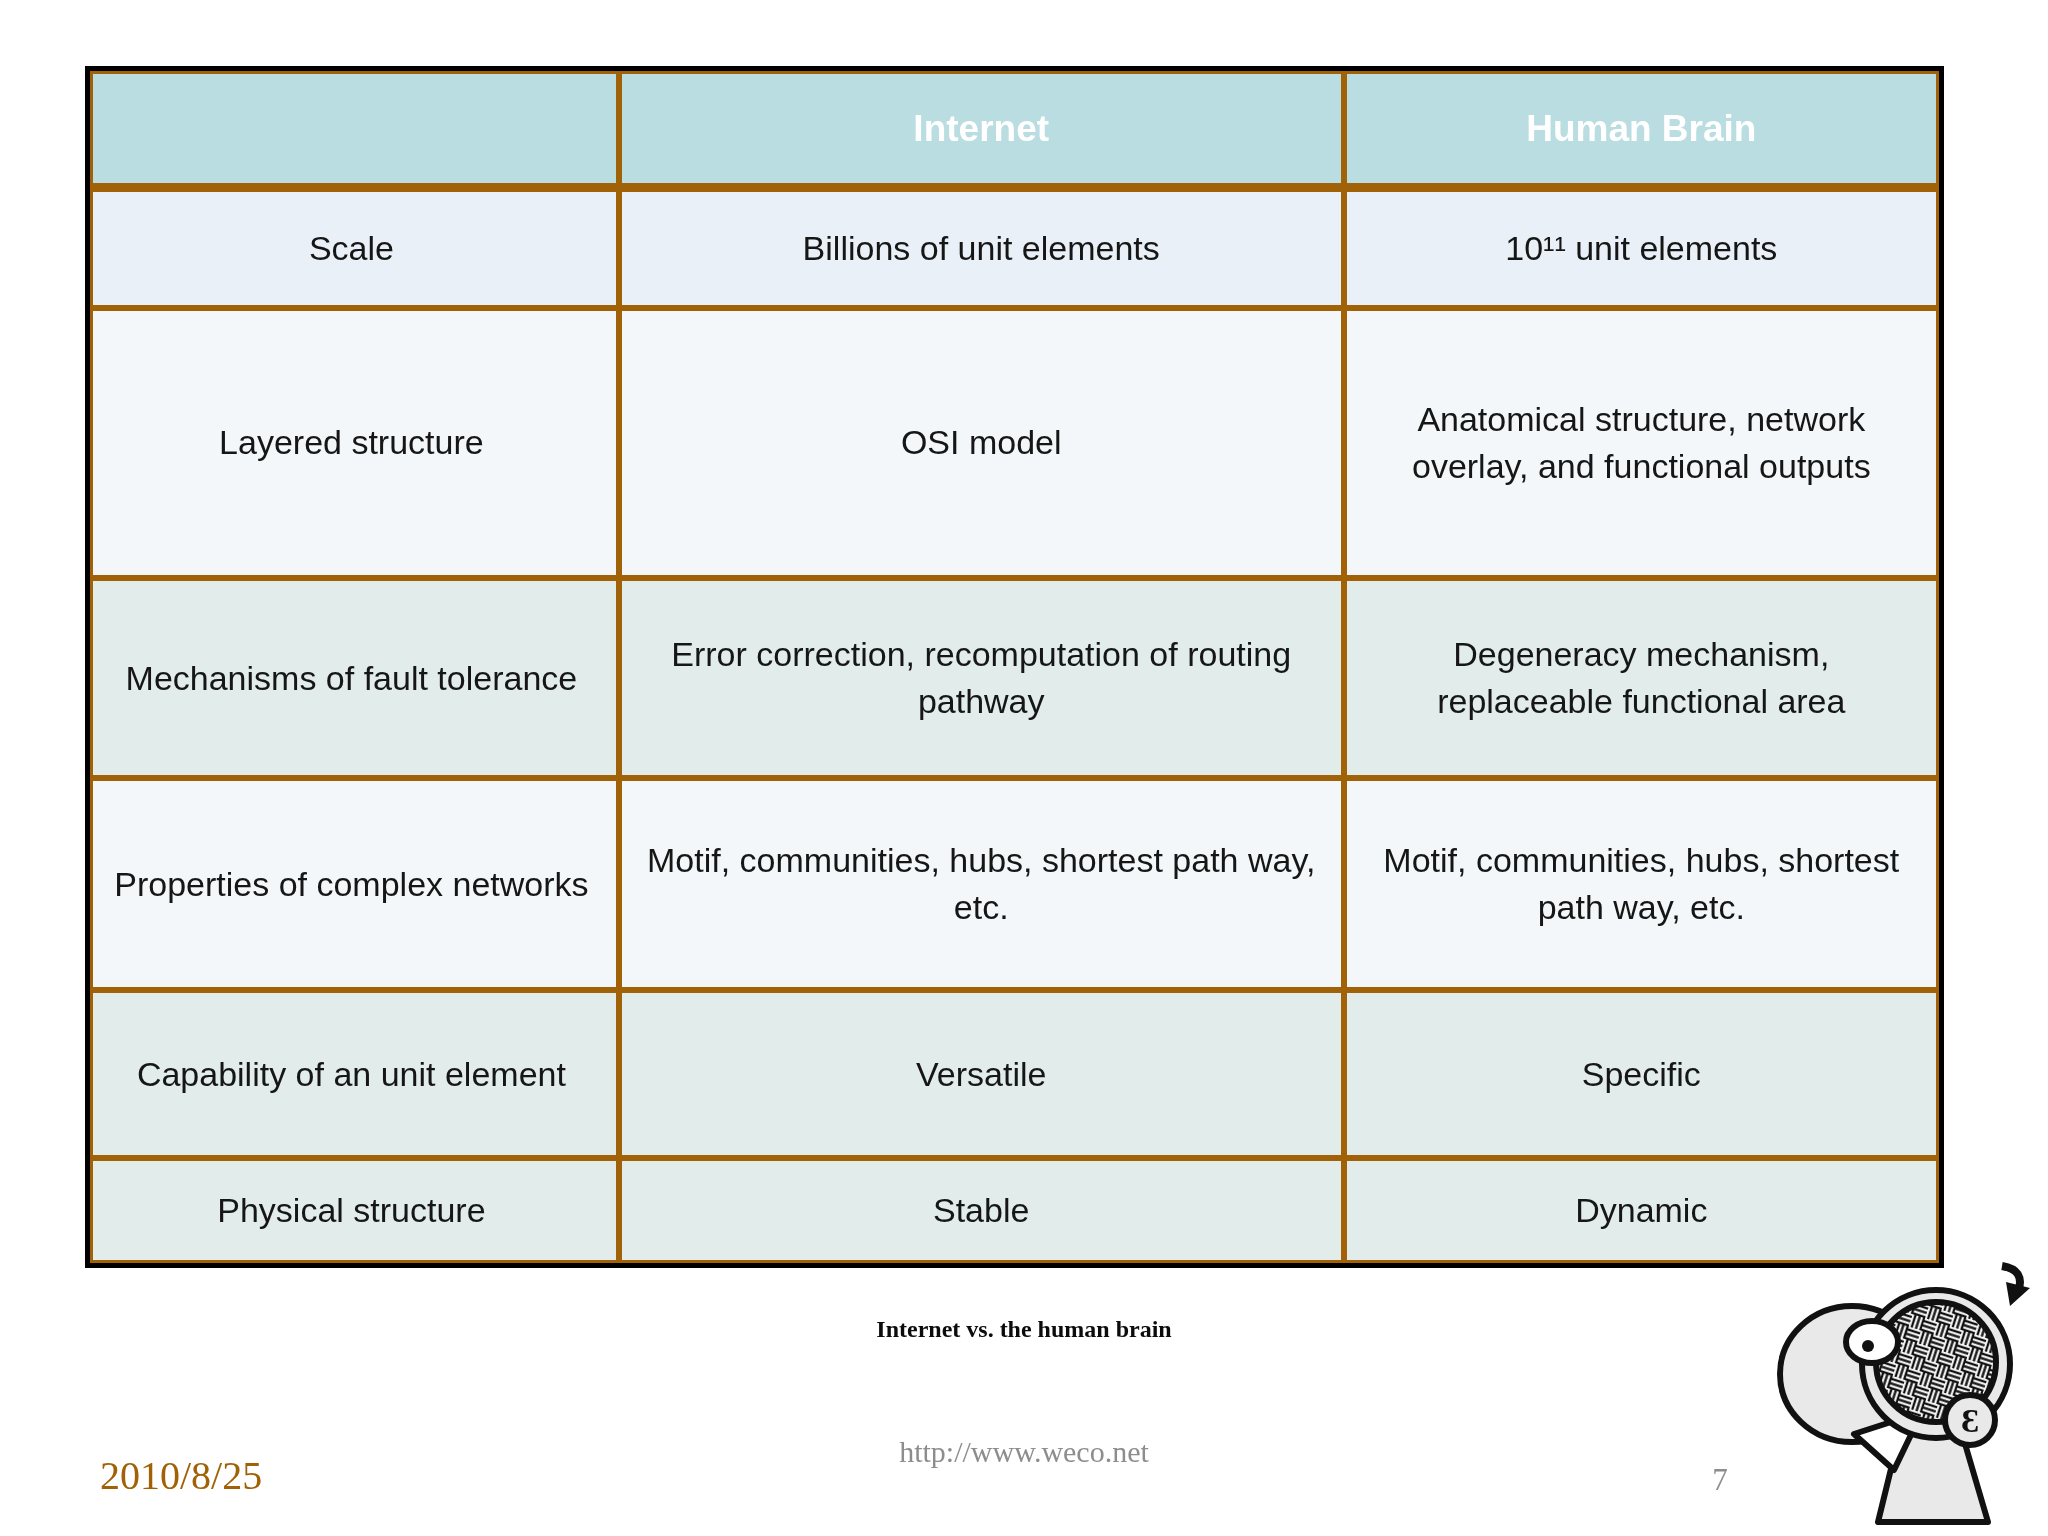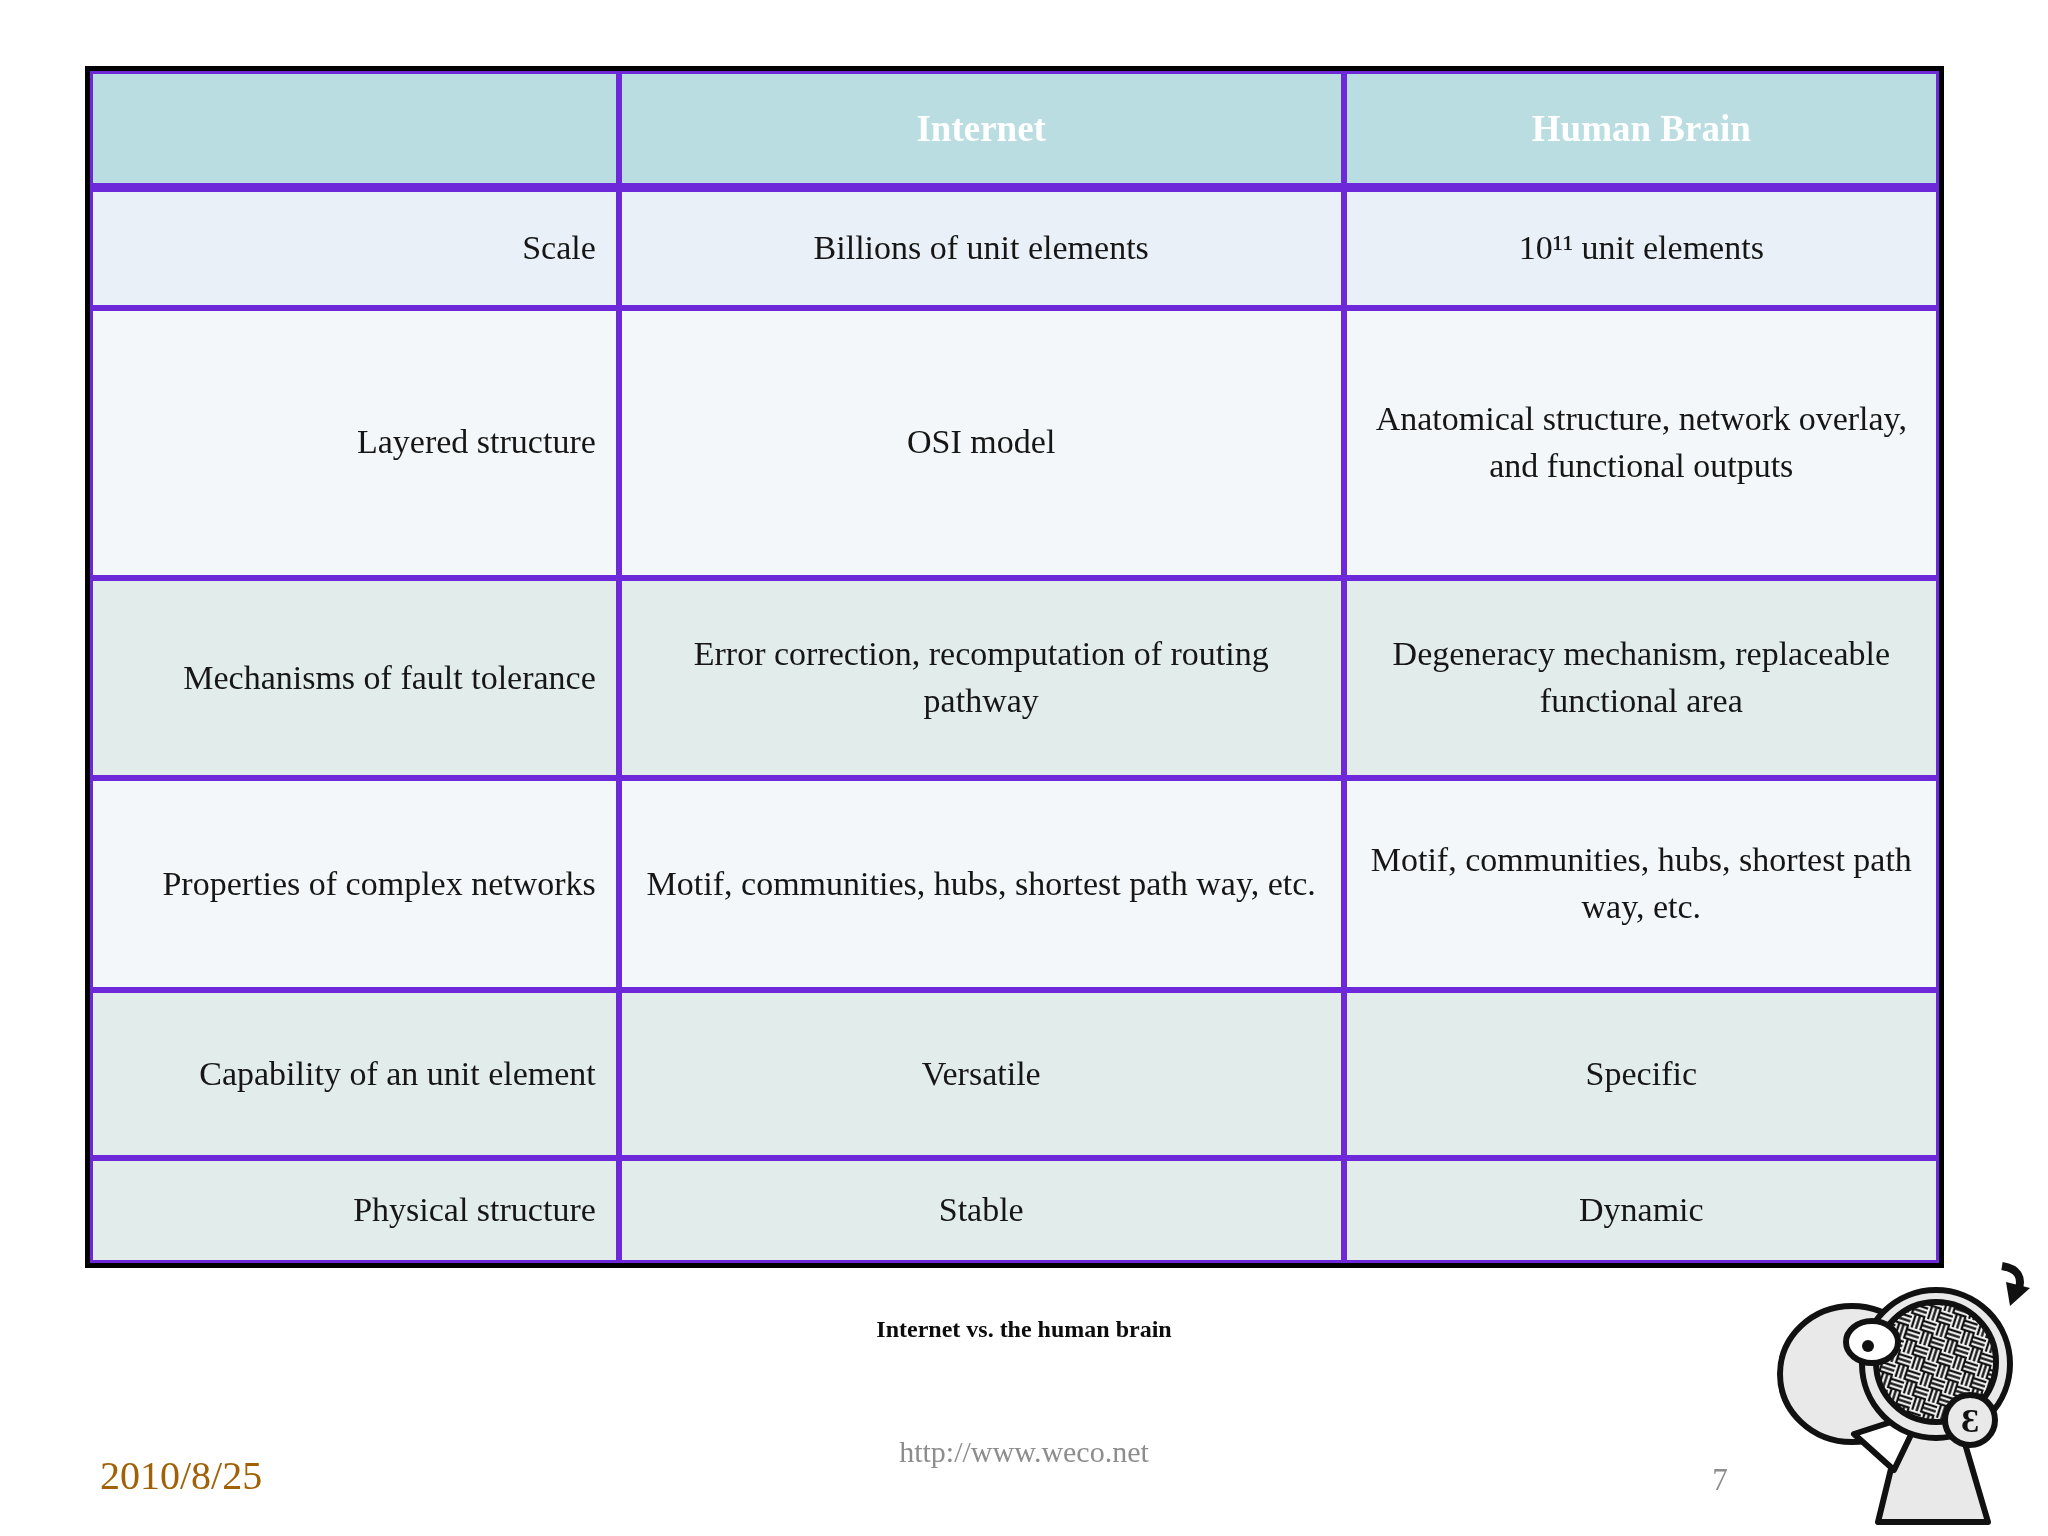--- a/index.html
+++ b/index.html
@@ -20,41 +20,40 @@
     box-sizing:border-box;
     background:#ffffff;
   }
   table.cmp{
     width:100%;height:100%;
     border-collapse:separate;
     border-spacing:0;
     table-layout:fixed;
   }
   table.cmp th, table.cmp td{
-    border:3px solid #6d28d9;
+    border:3px solid #a16207;
     vertical-align:middle;
     box-sizing:border-box;
     padding:6px 20px;
-    font-family:Liberation Serif, serif;
   }
   table.cmp th{
     background:#b9dde0;
     color:#ffffff;
     font-size:37px;
     font-weight:bold;
     text-align:center;
     border-bottom-width:6px;
   }
   table.cmp td{
     color:#161616;
     font-size:34px;
     line-height:1.38;
     text-align:center;
   }
-  table.cmp td.rowlabel{ text-align:right; padding-left:14px;margin-left:32px; }
+  table.cmp td.rowlabel{ text-align:center; padding-left:14px;margin-left:32px; }
   tr.row-blue  td{ background:#e9f0f7; }
   tr.row-light td{ background:#f3f7f9; }
   tr.row-teal  td{ background:#e2eceb; }
 
   
   .caption{
     position:absolute;
     left:0;top:1316px;width:2048px;
     text-align:center;
     font-family:"Liberation Serif", serif;

